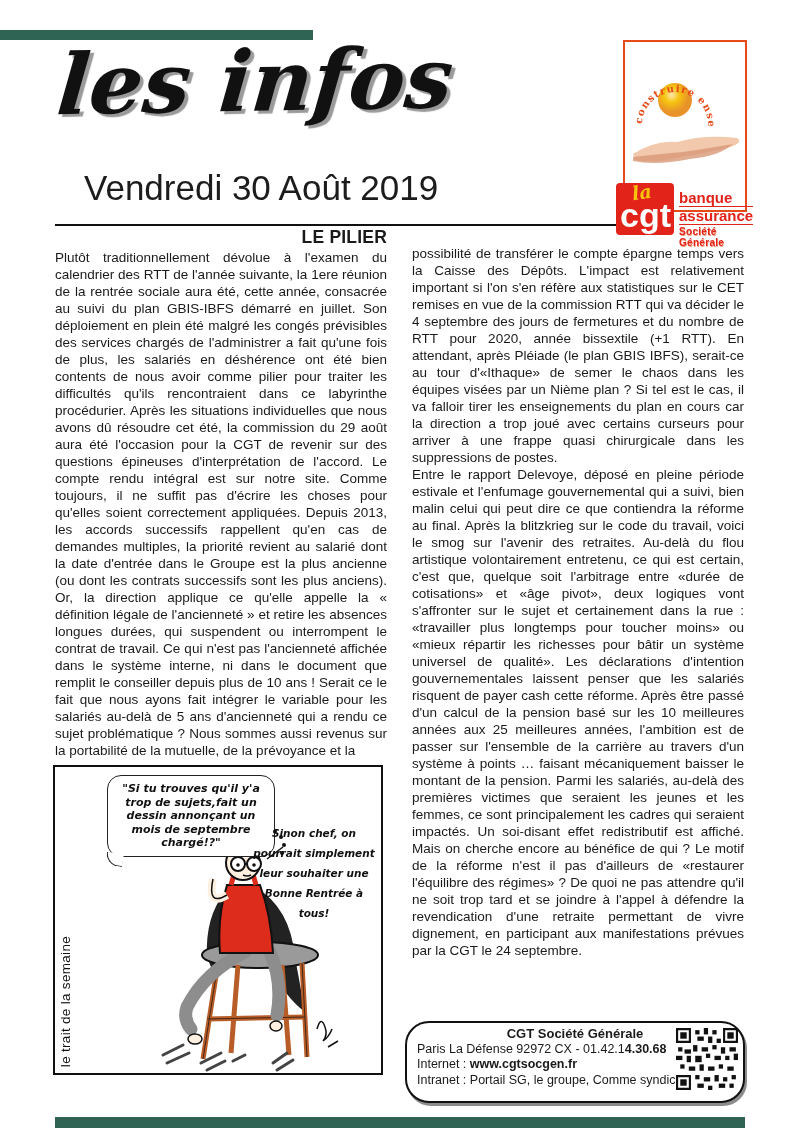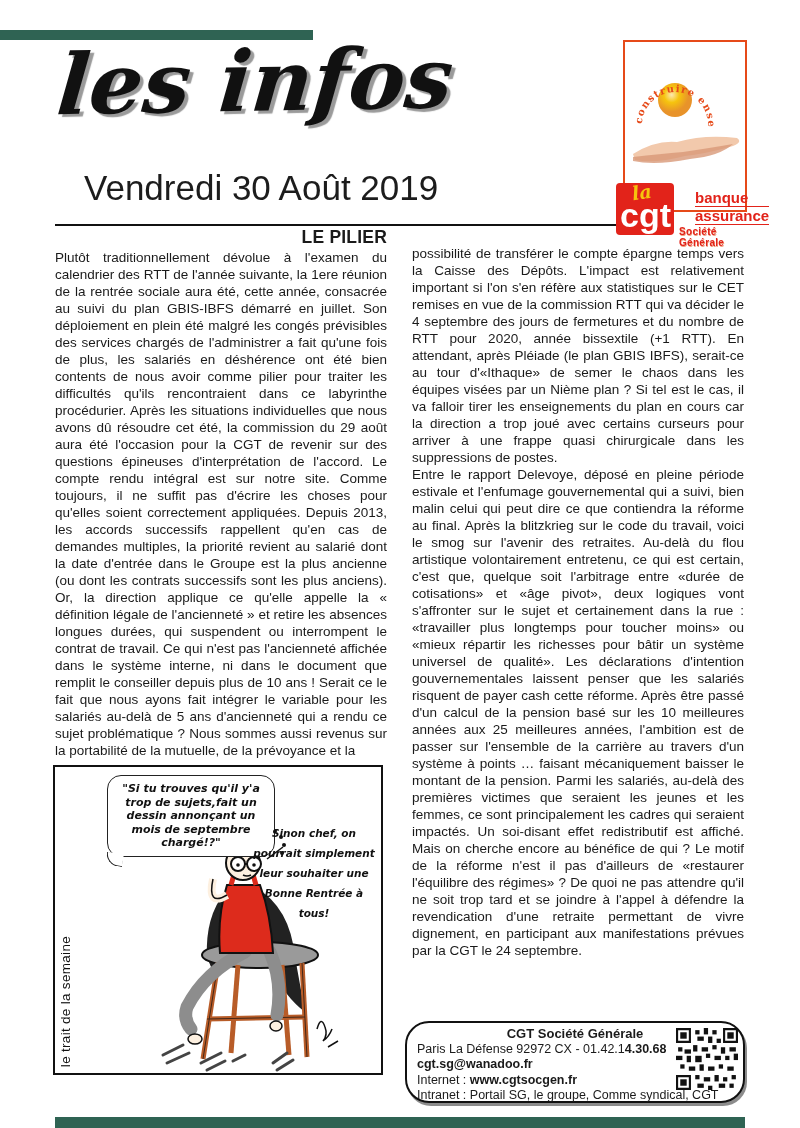--- a/index.html
+++ b/index.html
@@ -24,21 +24,21 @@
               border:2px solid #e64a19;background:#fff;}
   #cgt-logo{position:absolute;left:616px;top:183px;width:140px;height:55px;}
   #cgt-square{position:absolute;left:0;top:0;width:58px;height:52px;background:#e2231a;
               border-radius:4px;overflow:visible;}
   #cgt-la{position:absolute;left:16px;top:-2px;font-family:"DejaVu Serif",serif;
           font-style:italic;font-weight:bold;font-size:19px;color:#f6c40e;
           transform:rotate(-8deg);}
   #cgt-word{position:absolute;left:4px;top:13px;font-size:34px;font-weight:bold;
             color:#fff;letter-spacing:0px;font-family:"Liberation Sans",sans-serif;}
   .cgt-right{position:absolute;left:63px;color:#e2231a;font-size:15px;font-weight:bold;
-             line-height:1.0;margin-left:16px;}
+             line-height:1.0;}
   #cgt-banque{top:7px;}
   #cgt-assurance{top:23px;border-top:1.5px solid #e2231a;border-bottom:1.5px solid #e2231a;
                  padding:1px 0;}
   #cgt-sg{position:absolute;left:63px;top:43px;color:#e2231a;font-size:10px;font-weight:bold;
           letter-spacing:.3px;text-shadow:.6px .6px 0 #f0a080;}
 
   
   .col{position:absolute;width:332px;text-align:justify;font-size:13.5px;line-height:17px;}
   #col-left{left:55px;top:229px;}
   #col-right{left:412px;top:245px;}
@@ -200,21 +200,20 @@
       <path d="M 262,262 q 4,-14 8,-2 q 3,8 -2,14 q 6,-4 9,-12 m -4,18 l 10,-6" fill="none" stroke="#111" stroke-width="1.5"></path>
     </svg>
     <div id="bubble-left" class="bubble">"Si tu trouves qu'il y'a trop de sujets,fait un dessin annonçant un mois de septembre chargé!?"</div>
     <div id="bubble-right" class="bubble">Sinon chef, on pourrait simplement leur souhaiter une Bonne Rentrée à tous!</div>
     <div id="cartoon-label">le trait de la semaine</div>
   </div>
 
   <div id="footer-box">
     <div id="footer-org">CGT Société Générale</div>
     <div class="fline"><span>Paris La Défense 92972 CX - 01.42.1</span><span class="b">4.30.68</span></div>
-    <div class="fline b">cgt.sg@wanadoo.fr</div>
     <div class="fline"><span>Internet : </span><span class="b">www.cgtsocgen.fr</span></div>
     <div class="fline">Intranet : Portail SG, le groupe, Comme syndical, CGT</div>
     <svg id="qr" viewBox="0 0 29 29">
       <rect width="29" height="29" fill="#fff"></rect>
       <g fill="#111">
         <path d="M0,0h7v7h-7z M1,1v5h5v-5z" fill-rule="evenodd"></path>
           <rect x="2" y="2" width="3" height="3"></rect>
         <path d="M22,0h7v7h-7z M23,1v5h5v-5z" fill-rule="evenodd"></path>
           <rect x="24" y="2" width="3" height="3"></rect>
         <path d="M0,22h7v7h-7z M1,23v5h5v-5z" fill-rule="evenodd"></path>

